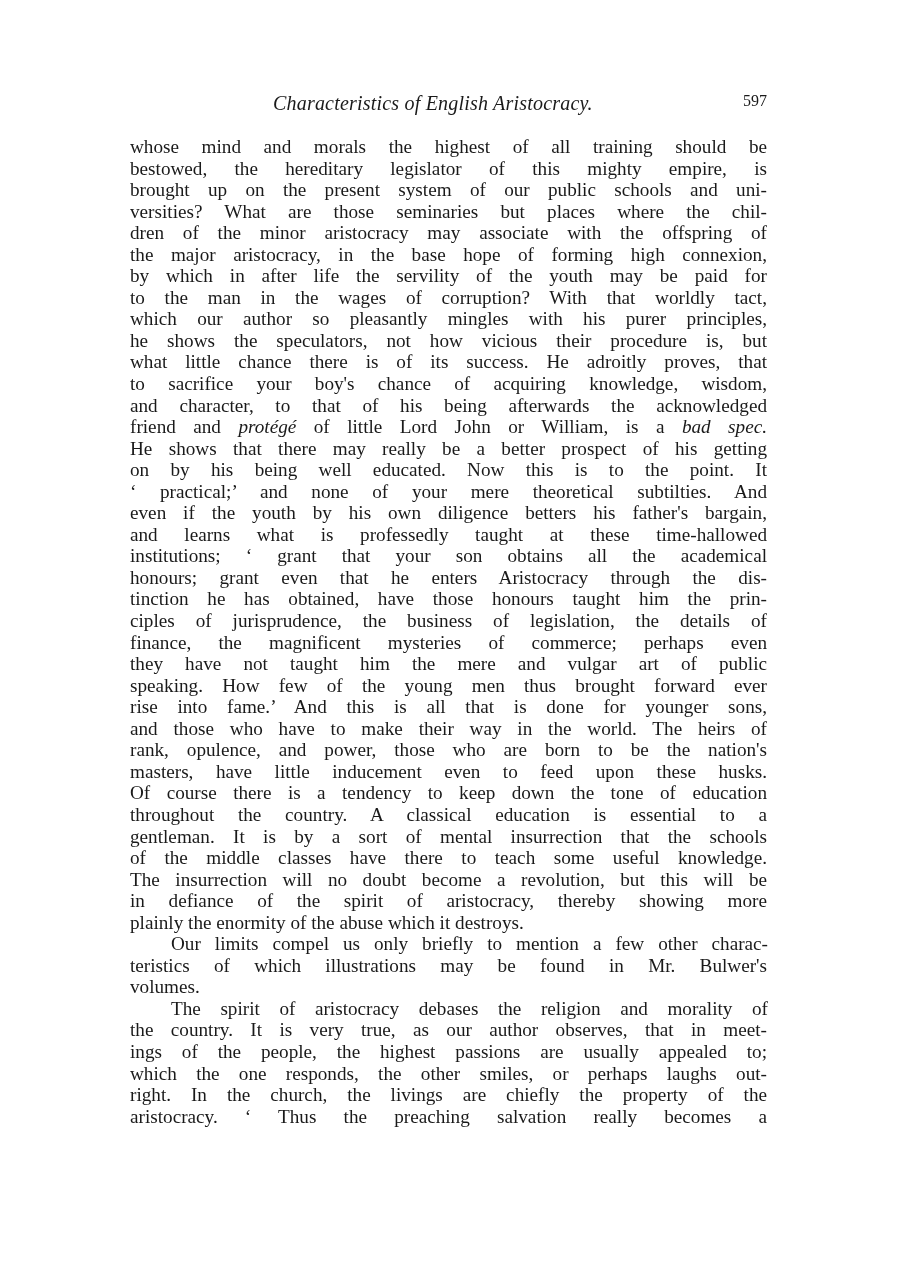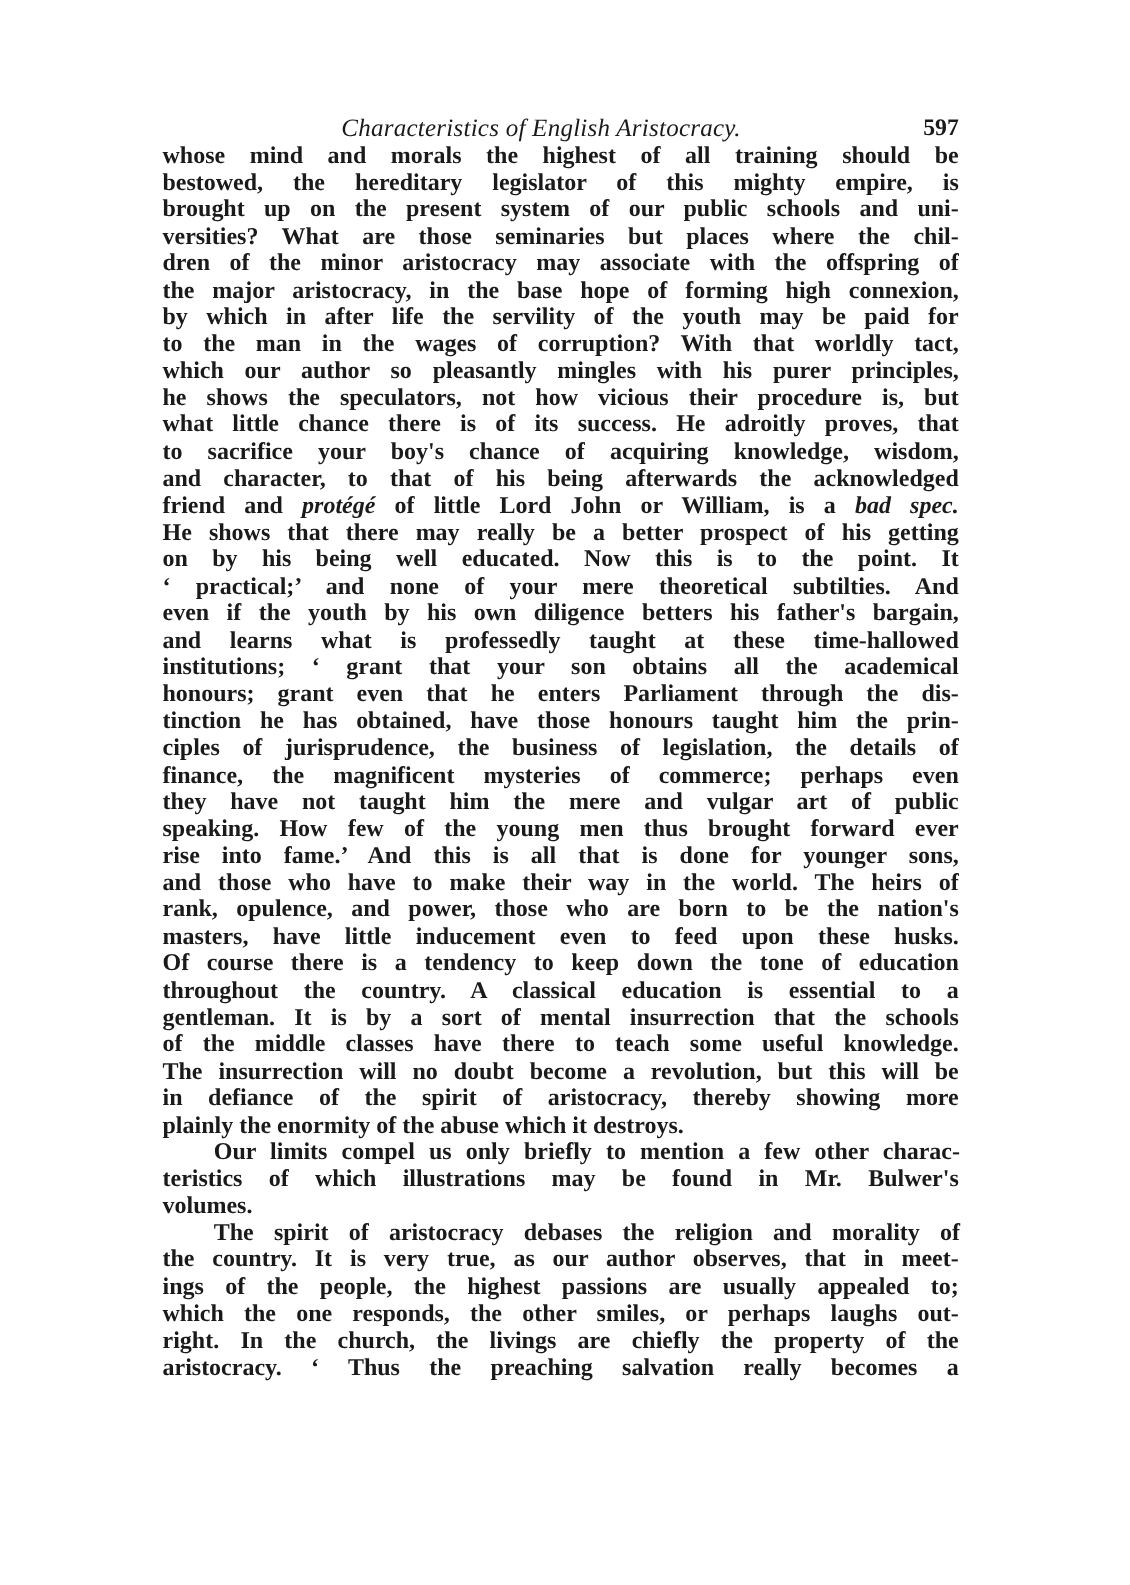--- a/index.html
+++ b/index.html
@@ -35,30 +35,28 @@
     top: 0;
     font-style: italic;
     font-size: 20px;
     letter-spacing: 0.2px;
     white-space: nowrap;
   }
   .page-number {
     position: absolute;
     right: 0;
     top: 0;
-    font-size: 19px;
+    font-size: 16px;
     white-space: nowrap;
-    font-weight: bold;
   }
   .body-text {
     position: absolute;
     left: 130px;
-    top: 114px;
+    top: 136px;
     width: 637px;
-    font-weight: bold;
   }
   .line {
     display: block;
     height: 21.55px;
     line-height: 21.55px;
     font-size: 19.2px;
     text-align: justify;
     text-align-last: justify;
     white-space: nowrap;
     overflow: visible;
@@ -152,21 +150,21 @@
       <div class="line">
         <span class="inner">even if the youth by his own diligence betters his father's bargain,</span>
       </div>
       <div class="line">
         <span class="inner">and learns what is professedly taught at these time-hallowed</span>
       </div>
       <div class="line">
         <span class="inner">institutions; ‘ grant that your son obtains all the academical</span>
       </div>
       <div class="line">
-        <span class="inner">honours; grant even that he enters Parliament through the dis-</span>
+        <span class="inner">honours; grant even that he enters Aristocracy through the dis-</span>
       </div>
       <div class="line">
         <span class="inner">tinction he has obtained, have those honours taught him the prin-</span>
       </div>
       <div class="line">
         <span class="inner">ciples of jurisprudence, the business of legislation, the details of</span>
       </div>
       <div class="line">
         <span class="inner">finance, the magnificent mysteries of commerce; perhaps even</span>
       </div>

